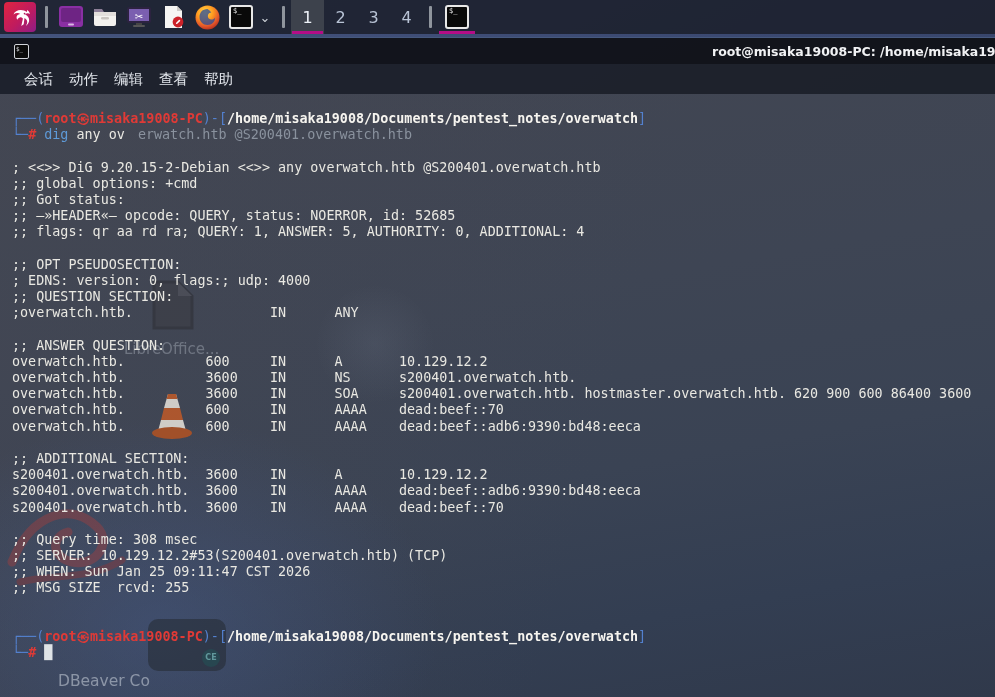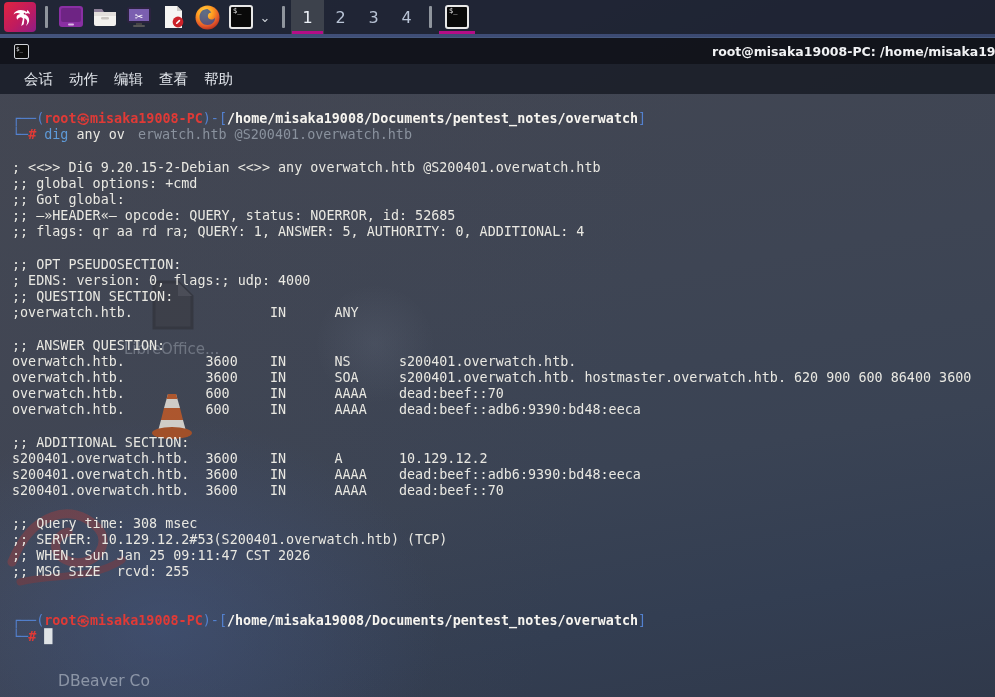--- a/index.html
+++ b/index.html
@@ -202,38 +202,42 @@
       <path d="M13 30h22l3 11H10z" fill="#e8e4dc"></path>
       <ellipse cx="24" cy="43" rx="20" ry="6" fill="#b35222"></ellipse>
       <path d="M20 4h8l1.5 5h-11z" fill="#c05a28"></path>
     </svg>
 
     <svg class="ghost" style="left:2px;top:388px;opacity:.33;" width="140" height="110" viewBox="0 0 140 110">
       <path d="M10 80 C30 30, 70 20, 95 45 C110 60, 95 85, 70 80 C50 76, 48 55, 66 50" fill="none" stroke="#c23b34" stroke-width="9" stroke-linecap="round"></path>
       <path d="M18 100 C50 92, 90 98, 120 78" fill="none" stroke="#a93029" stroke-width="7" stroke-linecap="round"></path>
     </svg>
 
+    <div class="ghost dbeaver-body" style="left:148px;top:525px;">
+      <div class="dbeaver-badge">CE</div>
+    </div>
     <div class="ghost ghost-label" style="left:58px;top:578px;opacity:.55;font-size:15.5px;">DBeaver Co</div>
 
     <div class="term-output">
         <div class="tline"><span class="c-b">┌──(</span><span class="c-r">root㉿misaka19008-PC</span><span class="c-b">)-[</span><span class="c-p">/home/misaka19008/Documents/pentest_notes/overwatch</span><span class="c-b">]</span></div>
         <div class="tline"><span class="c-b">└─</span><span class="c-r">#</span><span class="c-w"> </span><span class="c-cmd">dig</span><span class="c-w"> any ov</span><span class="c-g">erwatch.htb @S200401.overwatch.htb</span></div>
         <div class="tline"></div>
         <div class="tline"><span class="c-w">; &lt;&lt;&gt;&gt; DiG 9.20.15-2-Debian &lt;&lt;&gt;&gt; any overwatch.htb @S200401.overwatch.htb</span></div>
         <div class="tline"><span class="c-w">;; global options: +cmd</span></div>
-        <div class="tline"><span class="c-w">;; Got global:</span></div>
+        <div class="tline"><span class="c-w">;; Got status:</span></div>
         <div class="tline"><span class="c-w">;; —»HEADER«— opcode: QUERY, status: NOERROR, id: 52685</span></div>
         <div class="tline"><span class="c-w">;; flags: qr aa rd ra; QUERY: 1, ANSWER: 5, AUTHORITY: 0, ADDITIONAL: 4</span></div>
         <div class="tline"></div>
         <div class="tline"><span class="c-w">;; OPT PSEUDOSECTION:</span></div>
         <div class="tline"><span class="c-w">; EDNS: version: 0, flags:; udp: 4000</span></div>
         <div class="tline"><span class="c-w">;; QUESTION SECTION:</span></div>
         <div class="tline"><span class="c-w">;overwatch.htb.			IN	ANY</span></div>
         <div class="tline"></div>
         <div class="tline"><span class="c-w">;; ANSWER QUESTION:</span></div>
+        <div class="tline"><span class="c-w">overwatch.htb.		600	IN	A	10.129.12.2</span></div>
         <div class="tline"><span class="c-w">overwatch.htb.		3600	IN	NS	s200401.overwatch.htb.</span></div>
         <div class="tline"><span class="c-w">overwatch.htb.		3600	IN	SOA	s200401.overwatch.htb. hostmaster.overwatch.htb. 620 900 600 86400 3600</span></div>
         <div class="tline"><span class="c-w">overwatch.htb.		600	IN	AAAA	dead:beef::70</span></div>
         <div class="tline"><span class="c-w">overwatch.htb.		600	IN	AAAA	dead:beef::adb6:9390:bd48:eeca</span></div>
         <div class="tline"></div>
         <div class="tline"><span class="c-w">;; ADDITIONAL SECTION:</span></div>
         <div class="tline"><span class="c-w">s200401.overwatch.htb.	3600	IN	A	10.129.12.2</span></div>
         <div class="tline"><span class="c-w">s200401.overwatch.htb.	3600	IN	AAAA	dead:beef::adb6:9390:bd48:eeca</span></div>
         <div class="tline"><span class="c-w">s200401.overwatch.htb.	3600	IN	AAAA	dead:beef::70</span></div>
         <div class="tline"></div>

